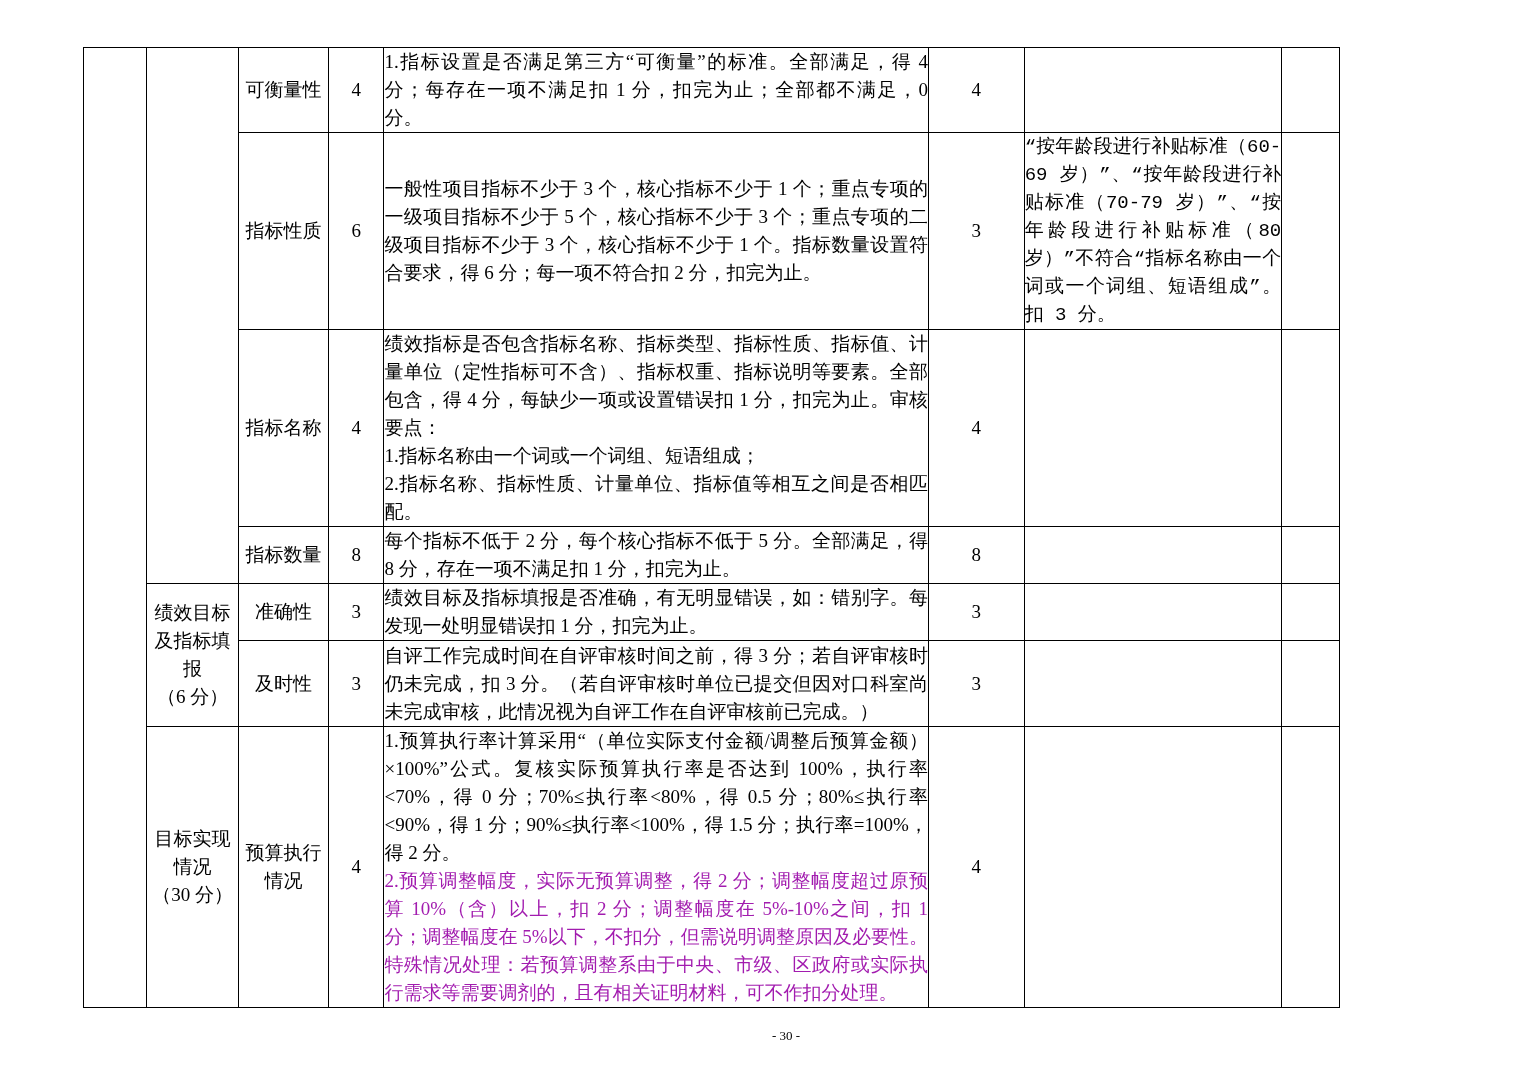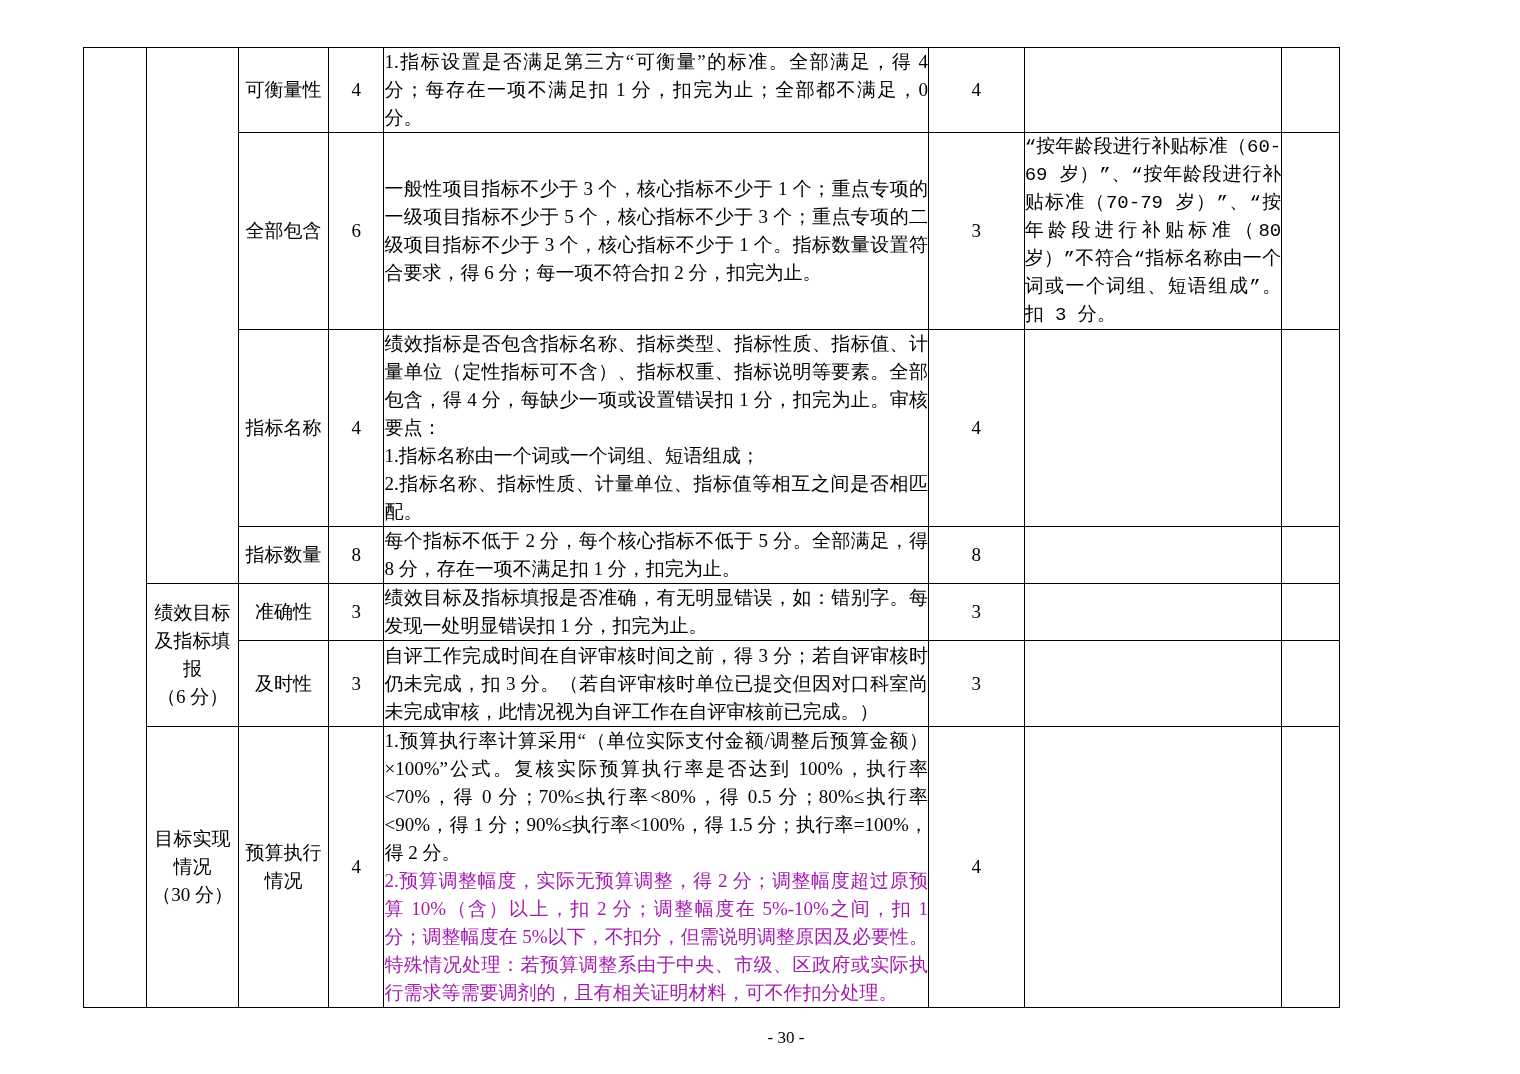--- a/index.html
+++ b/index.html
@@ -33,21 +33,21 @@
   td.desc .seg{white-space:pre-wrap;text-align:justify;}
   td.remark{
     text-align:justify;
     padding:2px 10px;
     line-height:27px;
     font-family:Liberation Mono, monospace;
   }
   .red{color:#a21caf;}
   .footer{
     position:absolute;left:83px;top:1028px;width:1406px;
-    text-align:center;font-size:17px;color:#000;
+    text-align:center;font-size:13px;color:#000;
   }
 </style>
 </head>
 <body>
 
 <div class="sheet">
 
   <table class="eval">
     <colgroup>
       <col style="width:72px">
@@ -68,21 +68,21 @@
       <td class="center">4</td>
       <td class="desc">
             <div class="seg">1.指标设置是否满足第三方“可衡量”的标准。全部满足，得 4 分；每存在一项不满足扣 1 分，扣完为止；全部都不满足，0 分。</div>
           </td>
       <td class="center">4</td>
       <td class="remark"></td>
       <td></td>
     </tr>
 
     <tr class="r2">
-      <td class="label">全部包含</td>
+      <td class="label">指标性质</td>
       <td class="center">6</td>
       <td class="desc">
             <div class="seg">一般性项目指标不少于 3 个，核心指标不少于 1 个；重点专项的一级项目指标不少于 5 个，核心指标不少于 3 个；重点专项的二级项目指标不少于 3 个，核心指标不少于 1 个。指标数量设置符合要求，得 6 分；每一项不符合扣 2 分，扣完为止。</div>
           </td>
       <td class="center">3</td>
       <td class="remark">“按年龄段进行补贴标准（60-69 岁）”、“按年龄段进行补贴标准（70-79 岁）”、“按年龄段进行补贴标准（80 岁）”不符合“指标名称由一个词或一个词组、短语组成”。扣 3 分。</td>
       <td></td>
     </tr>
 
     <tr class="r3">

